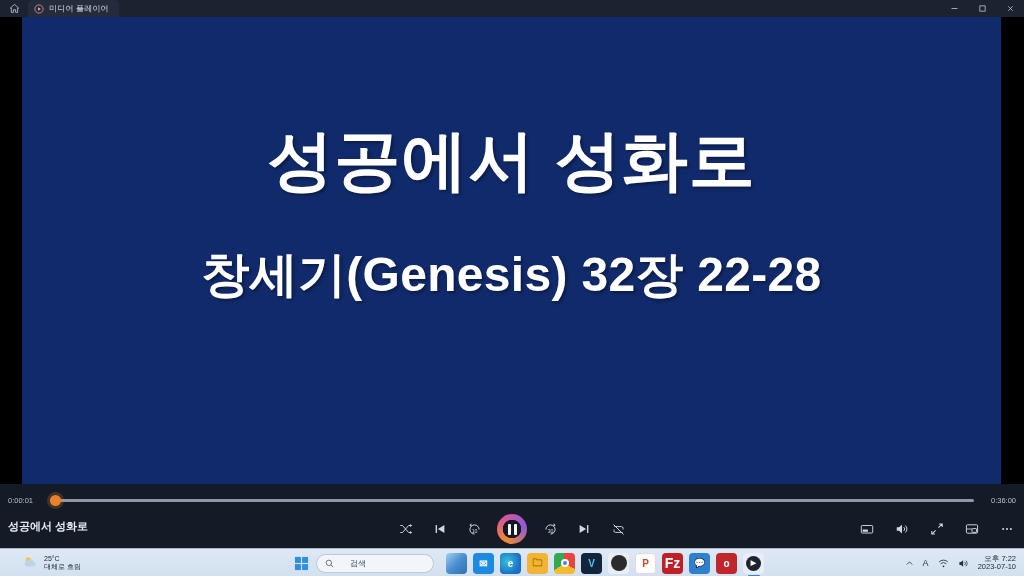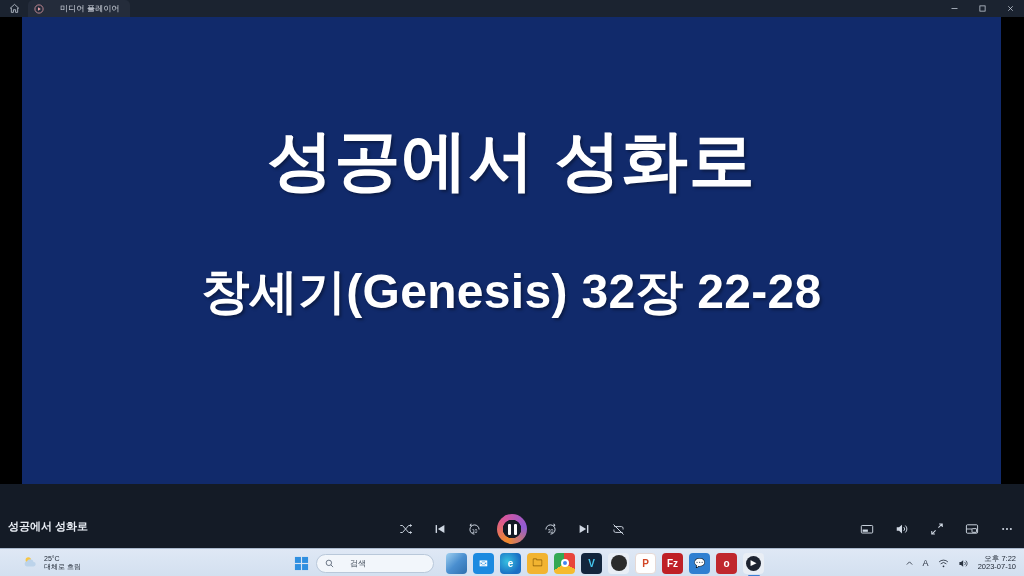--- a/index.html
+++ b/index.html
@@ -12,21 +12,21 @@
 
   
   .titlebar {
     position:absolute; left:0; top:0; width:1024px; height:17px;
     background:#1b2330; display:flex; align-items:center;
   }
   .tb-home {
     width:28px; height:17px; display:flex; align-items:center; justify-content:center;
   }
   .tb-tab {
-    display:flex; align-items:center; gap:16px; height:17px;
+    display:flex; align-items:center; gap:5px; height:17px;
     padding:0 10px 0 6px; background:#242c3b;
     border-top-left-radius:5px; border-top-right-radius:5px;
   }
   .tb-tab-label { font-size:8px; color:#d8dde6; white-space:nowrap; letter-spacing:.2px; }
   .tb-spacer { flex:1; }
   .win-btns { display:flex; height:17px; }
   .win-btn {
     width:28px; height:17px; display:flex; align-items:center; justify-content:center;
     color:#c9d1dc;
   }
@@ -48,21 +48,21 @@
     white-space:nowrap;
   }
   .slide-en {
     margin-top:18px;
     font-size:43px; font-weight:bold; color:#ffffff;
     letter-spacing:-.2px; line-height:1.0;
     text-shadow:2px 2px 3px rgba(0,0,0,.35);
     white-space:nowrap;
   }
   .slide-ref {
-    margin-top:75px;
+    margin-top:58px;
     font-size:48px; font-weight:bold; color:#ffffff;
     letter-spacing:.3px; line-height:1.0;
     text-shadow:2px 2px 3px rgba(0,0,0,.35);
     white-space:nowrap;
   }
 
   
   .controls {
     position:absolute; left:0; top:484px; width:1024px; height:64px;
     background:#141b26;
@@ -203,20 +203,28 @@
 
   <div class="video-wrap">
     <div class="video-frame">
       <div class="slide-ko">성공에서 성화로</div>
       <div class="slide-ref">창세기(Genesis) 32장 22-28</div>
     </div>
   </div>
 
   <div class="controls">
 
+    <div class="seek-row">
+      <span class="time-txt">0:00:01</span>
+      <div class="seek-track">
+        <div class="seek-fill" style="width: 0.6%;"></div>
+        <div class="seek-handle" style="left: 0.6%;"></div>
+      </div>
+      <span class="time-txt right">0:36:00</span>
+    </div>
 
     <div class="btn-row">
       <div class="now-title">성공에서 성화로</div>
 
       <div class="center-ctrls">
         <div class="ctrl">
           <svg width="14" height="14" viewBox="0 0 16 16">
               <path d="M1.5 4 H4 L11 12 H14.5" fill="none" stroke="#cfd7e2" stroke-width="1.1"></path>
               <path d="M1.5 12 H4 L11 4 H14.5" fill="none" stroke="#cfd7e2" stroke-width="1.1"></path>
               <path d="M12.6 2.4 L14.8 4 L12.6 5.6 Z" fill="#cfd7e2"></path>
@@ -341,21 +349,21 @@
         <div class="tb-ico" style="background:radial-gradient(circle at 35% 40%,#36c0e0,#1a6fc4 70%);">e</div>
         <div class="tb-ico" style="background:#f2b431;color:#8a5d06;">🗀</div>
         <div class="tb-ico" style="background:conic-gradient(#e8453c 0 33%,#f5bb2e 0 66%,#34a853 0 100%);">
           <span style="width:8px;height:8px;border-radius:50%;background:#4285f4;border:2px solid #fff;"></span>
         </div>
         <div class="tb-ico" style="background:#13253c;color:#46c8f0;">V</div>
         <div class="tb-ico" style="background:#e9eef5;">
           <span style="width:16px;height:16px;border-radius:50%;background:#2b2b2b;"></span>
         </div>
         <div class="tb-ico" style="background:#fff;color:#d24726;border:1px solid #e6d9d5;">P</div>
-        <div class="tb-ico" style="background:#bf2026;font-size:10px;">Fz</div>
+        <div class="tb-ico" style="background:#bf2026;font-size:14px;">Fz</div>
         <div class="tb-ico" style="background:#2f7fd1;font-size:9px;">💬</div>
         <div class="tb-ico" style="background:#c0272d;">o</div>
         <div class="tb-ico active" style="background:#e9eef5;">
           <span style="width:15px;height:15px;border-radius:50%;background:#1d2330;display:flex;align-items:center;justify-content:center;font-size:7px;">▶</span>
         </div>
       </div>
     </div>
 
     <div class="tray">
       <div class="tray-ico">

